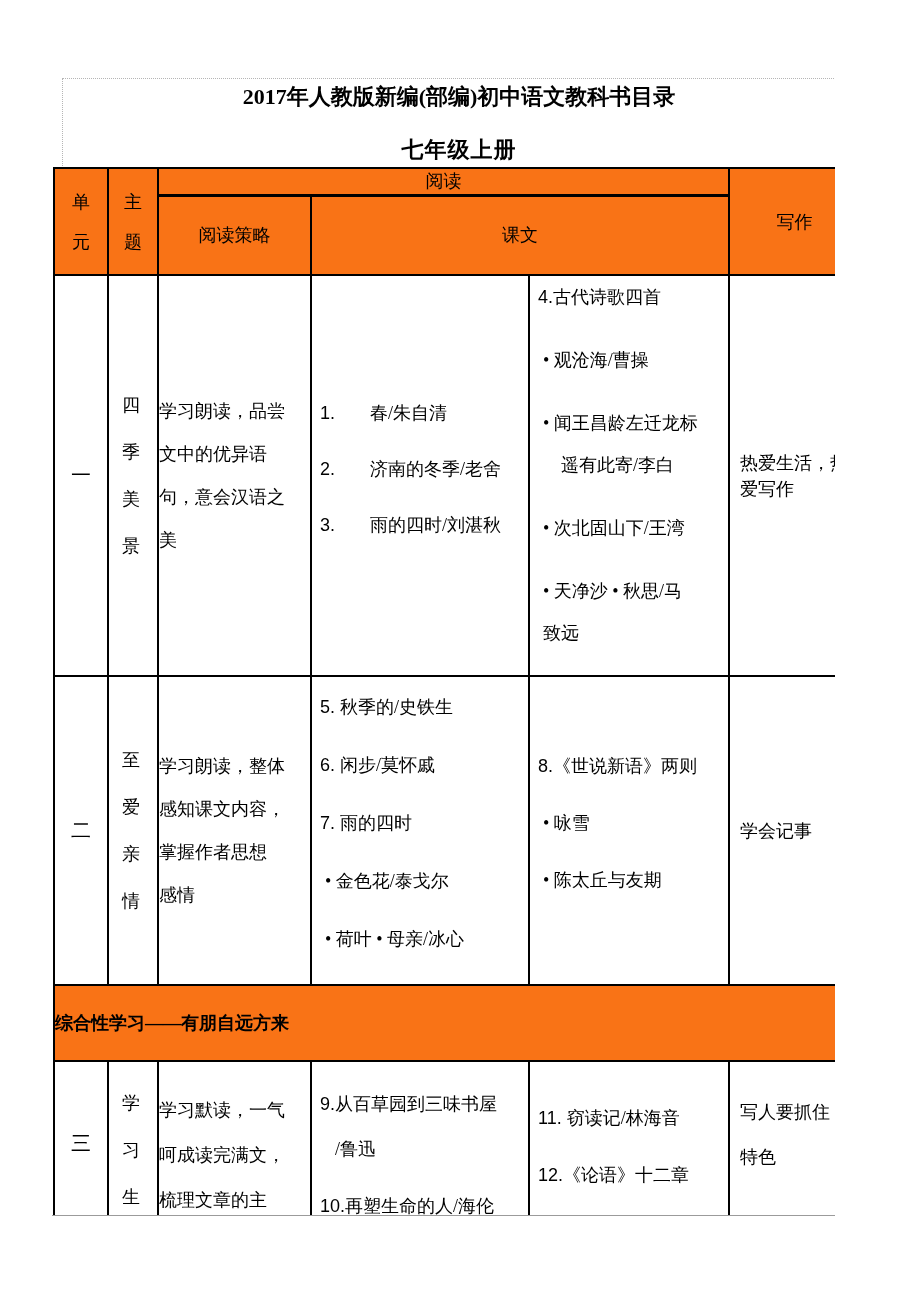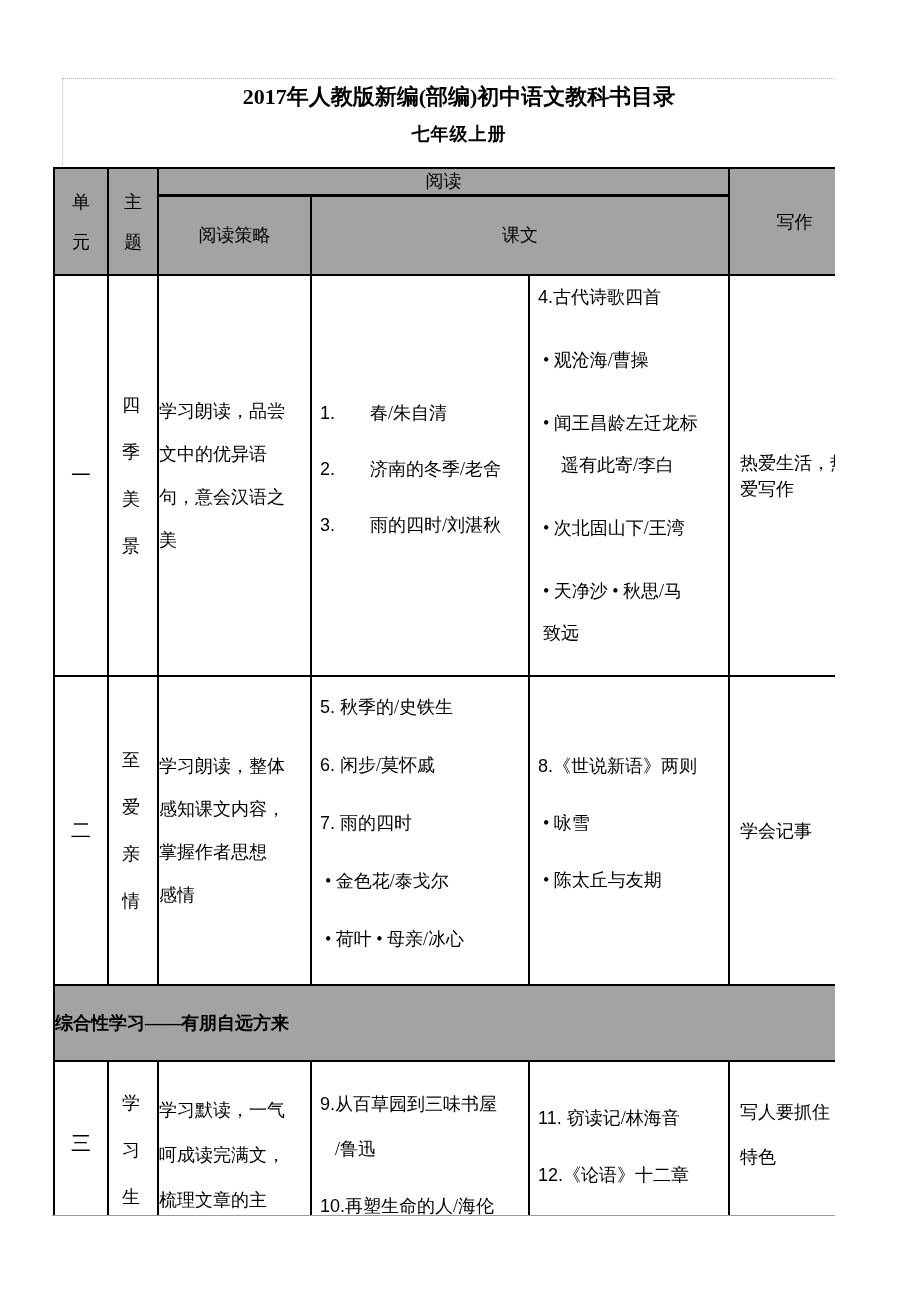--- a/index.html
+++ b/index.html
@@ -3,28 +3,28 @@
 <meta charset="utf-8">
 <style>
   html,body{margin:0;padding:0;background:#fff;}
   .page{position:relative;width:835px;height:1303px;background:#ffffff;overflow:hidden;
         font-family:"Liberation Serif","DejaVu Serif",serif;color:#000;}
 
   
   .title-box{position:absolute;left:62px;top:78px;width:794px;height:88px;box-sizing:border-box;
              border:1px dotted #b5b5b5;border-bottom:none;text-align:center;}
   .doc-title{margin-top:4px;font-size:22px;font-weight:700;line-height:28px;}
-  .doc-subtitle{margin-top:9px;font-size:18px;font-weight:700;line-height:28px;letter-spacing:1px;}
+  .doc-subtitle{margin-top:25px;font-size:22px;font-weight:700;line-height:28px;letter-spacing:1px;}
 
   
   .table-clip{position:absolute;left:52px;top:166px;width:810px;height:1049px;overflow:hidden;
               border-bottom:1px solid #9b9b9b;}
   table.toc{border-collapse:collapse;table-layout:fixed;width:806px;margin:1px 0 0 1px;font-size:18px;}
   .toc th,.toc td{border:2px solid #000;padding:0;font-weight:normal;vertical-align:middle;}
-  .peach{background:#a3a3a3;}
+  .peach{background:#f97316;}
 
   
   tr.h1{height:27px;}
   th.reading{border-bottom:3px solid #000;}
   tr.h2{height:80px;}
   .vword{width:22px;margin:0 auto;line-height:47px;word-break:break-all;white-space:normal;}
   th .vword{line-height:40px;}
 
   
   td.unit{font-size:20px;text-align:center;}

